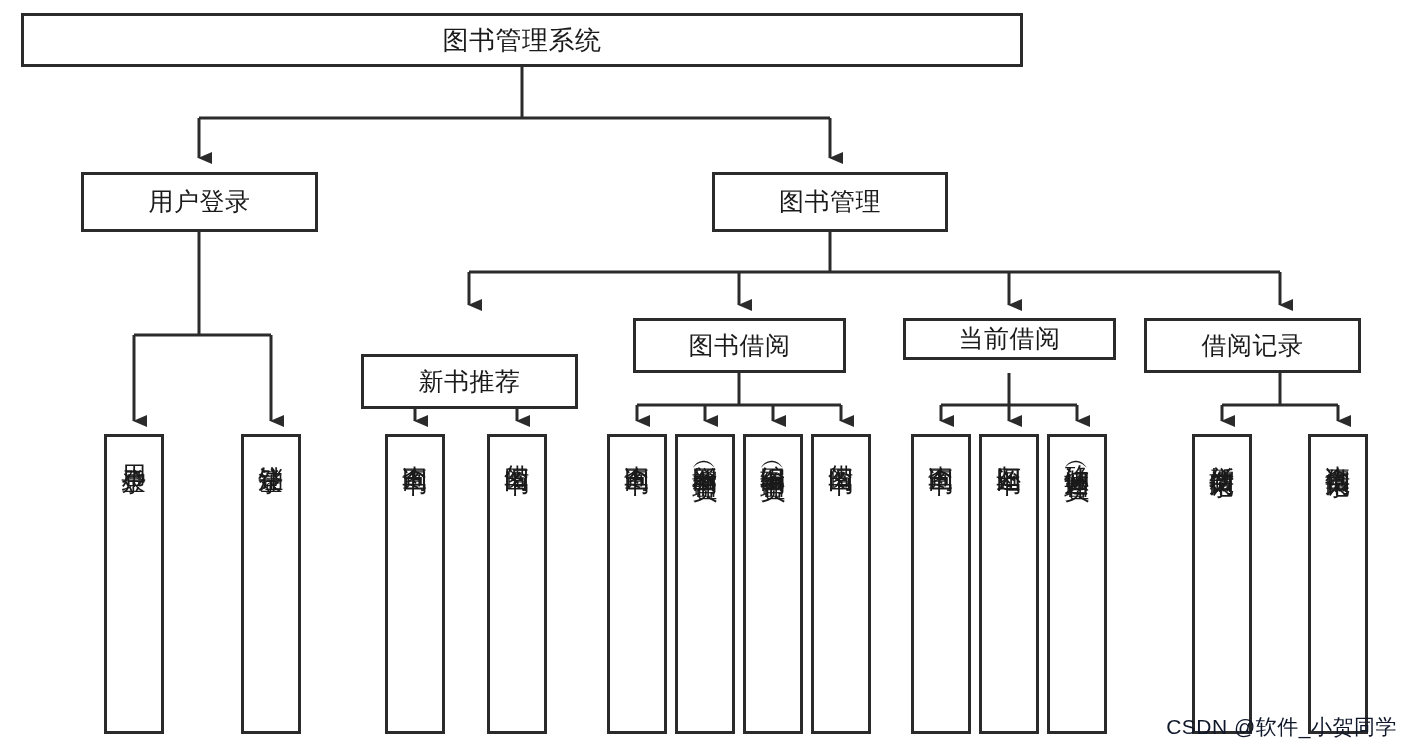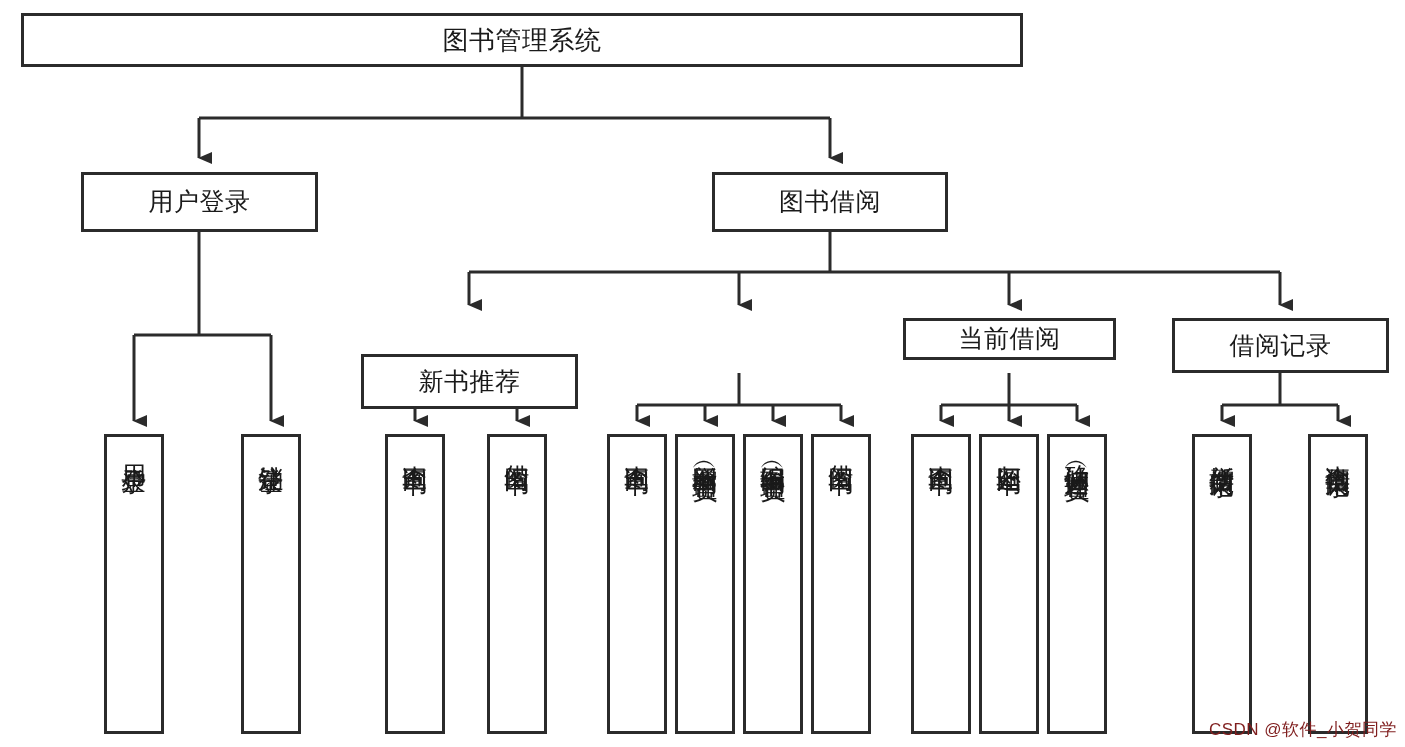--- a/index.html
+++ b/index.html
@@ -58,22 +58,22 @@
     text-orientation: upright;
     font-size: 25px;
     line-height: 1.05;
     letter-spacing: 2px;
     white-space: nowrap;
   }
   .watermark {
     position: absolute;
     right: 8px;
     bottom: 6px;
-    font-size: 17px;
-    color: #7f1d1d;
+    font-size: 21px;
+    color: #0f172a;
     letter-spacing: 0.5px;
     white-space: nowrap;
     z-index: 5;
   }
 </style>
 </head>
 <body>
 
 <div id="canvas">
 
@@ -130,30 +130,33 @@
   </svg>
 
   <div class="node h-node root" style="left:21px; top:13px; width:1002px; height:54px;">
     <span class="node-label">图书管理系统</span>
   </div>
 
   <div class="node h-node" style="left:81px; top:172px; width:237px; height:60px;">
     <span class="node-label">用户登录</span>
   </div>
   <div class="node h-node" style="left:712px; top:172px; width:236px; height:60px;">
-    <span class="node-label">图书借阅</span>
+    <span class="node-label">图书管理</span>
   </div>
 
   <div class="node h-node" style="left:361px; top:318px; width:217px; height:55px;margin-top:36px;">
     <span class="node-label">新书推荐</span>
   </div>
+  <div class="node h-node" style="left:633px; top:318px; width:213px; height:55px;">
+    <span class="node-label">图书借阅</span>
+  </div>
   <div class="node h-node" style="left:903px; top:318px; width:213px; height:42px;">
     <span class="node-label">当前借阅</span>
   </div>
-  <div class="node h-node" style="left:1172px; top:318px; width:217px; height:55px;">
+  <div class="node h-node" style="left:1144px; top:318px; width:217px; height:55px;">
     <span class="node-label">借阅记录</span>
   </div>
 
   <div class="node v-node" style="left:104px; top:434px; width:60px; height:300px;">
     <span class="node-label">用户登录</span>
   </div>
   <div class="node v-node" style="left:241px; top:434px; width:60px; height:300px;">
     <span class="node-label">注销登录</span>
   </div>
 

